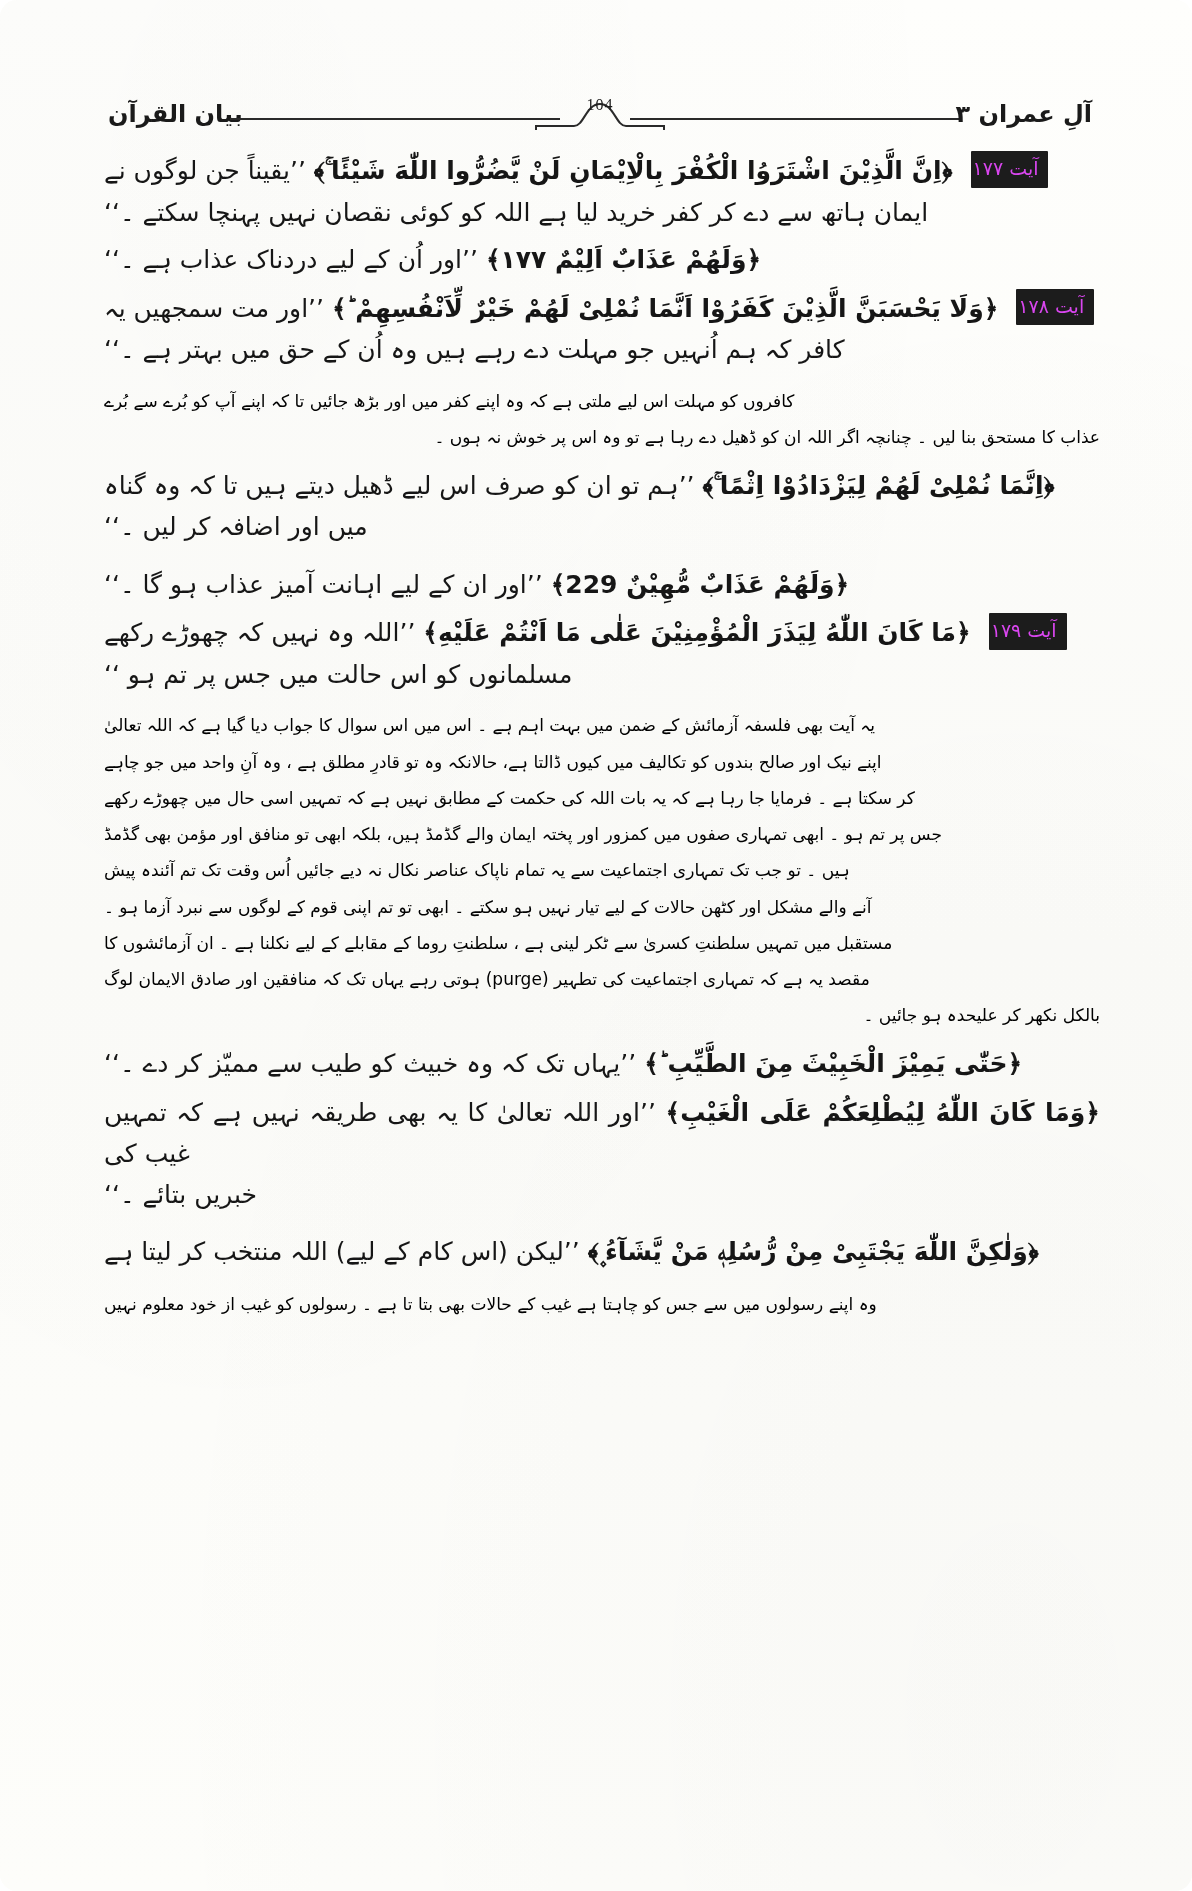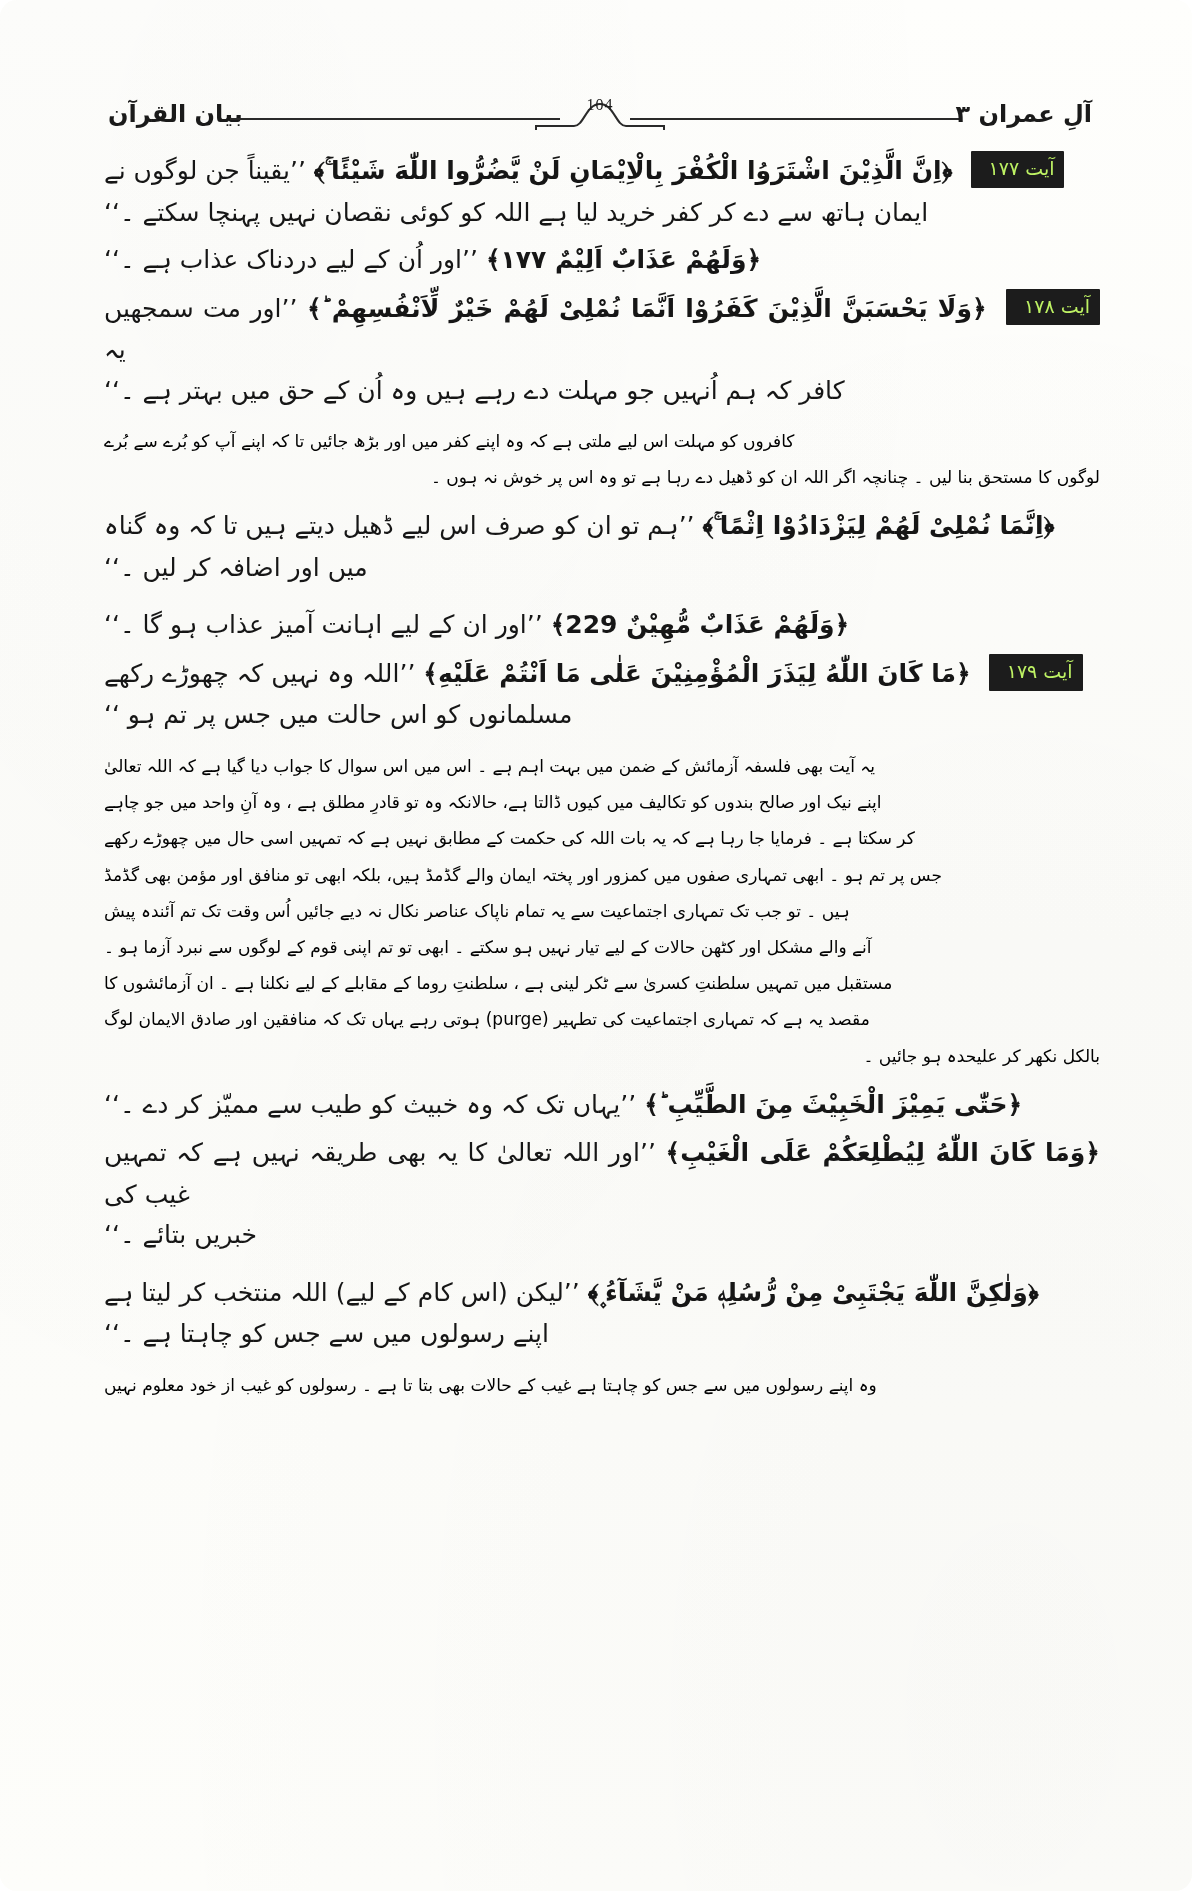--- a/index.html
+++ b/index.html
@@ -114,24 +114,24 @@
   .arabic {
     font-family: "DejaVu Sans", sans-serif;
     font-size: 25px;
     font-weight: 700;
     line-height: 1.7;
   }
 
   .ayat-badge {
     display: inline-block;
     background: #1c1c1c;
-    color: #bef264;
+    color: #d946ef;
     font-family: "DejaVu Sans", sans-serif;
     font-size: 19px;
-    padding: 2px 10px 4px 18px;
+    padding: 2px 10px 4px 2px;
     margin-left: 10px;
     vertical-align: 4px;
     direction: rtl;
     border-radius: 1px;
   }
 
   .block {
     margin-bottom: 6px;
   }
   .block.loose { margin-bottom: 14px; }
@@ -190,21 +190,21 @@
         <span class="arabic">﴿وَلَا یَحْسَبَنَّ الَّذِیْنَ كَفَرُوْا اَنَّمَا نُمْلِیْ لَهُمْ خَیْرٌ لِّاَنْفُسِهِمْ ؕ﴾</span>
         <span>’’اور مت سمجھیں یہ</span>
       </div>
       <div class="line urdu rtl-right">کافر کہ ہم اُنہیں جو مہلت دے رہے ہیں وہ اُن کے حق میں بہتر ہے ۔‘‘</div>
     </div>
 
     <div class="small-gap"></div>
 
     <div class="block loose">
       <div class="para">کافروں کو مہلت اس لیے ملتی ہے کہ وہ اپنے کفر میں اور بڑھ جائیں تا کہ اپنے آپ کو بُرے سے بُرے</div>
-      <div class="para last-right">لوگوں کا مستحق بنا لیں ۔ چنانچہ اگر اللہ ان کو ڈھیل دے رہا ہے تو وہ اس پر خوش نہ ہوں ۔</div>
+      <div class="para last-right">عذاب کا مستحق بنا لیں ۔ چنانچہ اگر اللہ ان کو ڈھیل دے رہا ہے تو وہ اس پر خوش نہ ہوں ۔</div>
     </div>
 
     <div class="block">
       <div class="line urdu">
         <span class="arabic">﴿اِنَّمَا نُمْلِیْ لَهُمْ لِیَزْدَادُوْا اِثْمًا ۚ﴾</span>
         <span>’’ہم تو ان کو صرف اس لیے ڈھیل دیتے ہیں تا کہ وہ گناہ</span>
       </div>
       <div class="line urdu rtl-right">میں اور اضافہ کر لیں ۔‘‘</div>
     </div>
 
@@ -255,21 +255,20 @@
       <div class="line urdu rtl-right">خبریں بتائے ۔‘‘</div>
     </div>
 
     <div class="small-gap"></div>
 
     <div class="block">
       <div class="line urdu">
         <span class="arabic">﴿وَلٰكِنَّ اللّٰهَ یَجْتَبِیْ مِنْ رُّسُلِهٖ مَنْ یَّشَآءُ ۪﴾</span>
         <span>’’لیکن (اس کام کے لیے) اللہ منتخب کر لیتا ہے</span>
       </div>
-      <div class="line urdu rtl-right">اپنے رسولوں میں سے جس کو چاہتا ہے ۔‘‘</div>
     </div>
 
     <div class="small-gap"></div>
 
     <div class="block">
       <div class="para">وہ اپنے رسولوں میں سے جس کو چاہتا ہے غیب کے حالات بھی بتا تا ہے ۔ رسولوں کو غیب از خود معلوم نہیں</div>
     </div>
 
   </div>
 </div>

